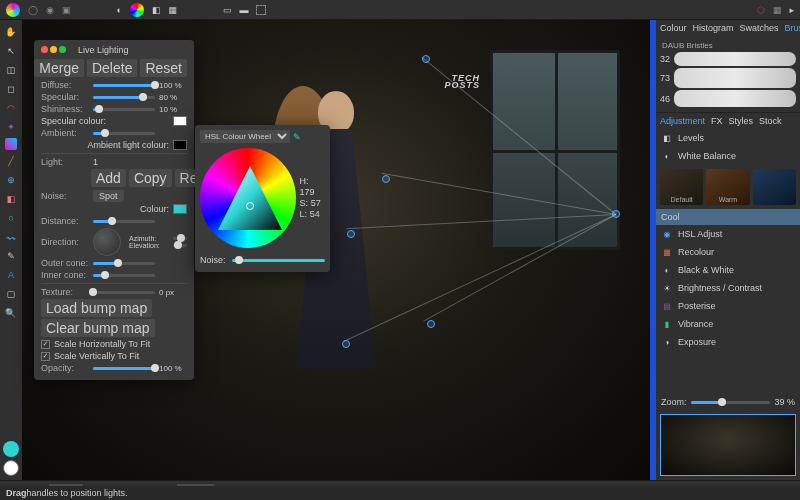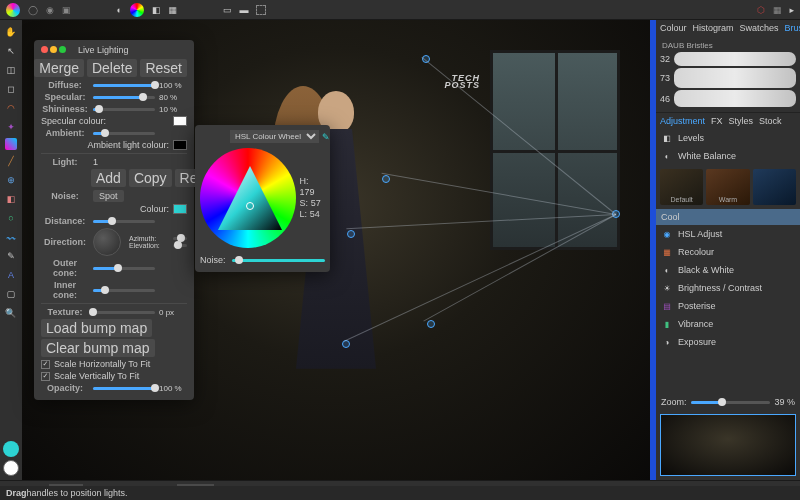--- a/index.html
+++ b/index.html
@@ -33,32 +33,32 @@
 .preset{flex:1;height:36px;border-radius:2px;background:linear-gradient(145deg,#3a3020,#1a1812);font-size:7px;display:flex;align-items:flex-end;justify-content:center;padding-bottom:2px;color:#aaa;}
 .nav{padding:4px;}
 .navthumb{height:62px;background:radial-gradient(ellipse at 50% 40%,#3a3528,#0a0908);border:1px solid #4aa8ff;position:relative;}
 .zoom{display:flex;align-items:center;gap:4px;padding:3px 5px;font-size:8px;}
 .panel{position:absolute;left:34px;top:40px;width:160px;background:#3a3a3a;border-radius:4px;box-shadow:0 4px 20px rgba(0,0,0,.5);padding:5px 7px;font-size:8px;}
 .panel .titlebar{display:flex;align-items:center;gap:4px;margin-bottom:4px;}
 .dots span{width:7px;height:7px;border-radius:50%;display:inline-block;margin-right:2px;}
 .panel .btns{display:flex;gap:3px;justify-content:flex-end;margin-bottom:3px;}
 .panel .btns button,.panel button{background:#4a4a4a;border:none;color:#ccc;font-size:14px;padding:1px 5px;border-radius:2px;cursor:pointer;}
 .row{display:flex;align-items:center;gap:4px;margin:2px 0;}
-.row label{width:48px;text-align:center;color:#aaa;font-weight:bold;}
+.row label{width:48px;text-align:left;color:#aaa;}
 .sld{flex:1;height:3px;background:#555;position:relative;border-radius:2px;}
 .sld .fill{position:absolute;height:100%;background:#4aa8ff;border-radius:2px;}
 .sld .knob{position:absolute;width:8px;height:8px;background:#ddd;border-radius:50%;top:-3px;transform:translateX(-50%);}
 .val{width:28px;font-size:8px;color:#ccc;}
 .swatch{width:14px;height:10px;border:1px solid #666;}
 .sep{height:1px;background:#4a4a4a;margin:3px 0;}
 .dirknob{width:28px;height:28px;border-radius:50%;background:radial-gradient(circle at 35% 35%,#5a5a5a,#2a2a2a);border:1px solid #555;}
 .chk{display:flex;align-items:center;gap:4px;margin:2px 0;font-size:8px;}
 .chk .box{width:9px;height:9px;border:1px solid #777;display:flex;align-items:center;justify-content:center;font-size:7px;}
 .colorpop{position:absolute;left:195px;top:125px;width:135px;background:#3a3a3a;border-radius:4px;box-shadow:0 4px 20px rgba(0,0,0,.6);padding:5px;font-size:8px;}
-.colorpop select{width:90px;background:#4a4a4a;border:none;color:#ccc;font-size:8px;padding:1px;margin-left:30px;}
+.colorpop select{width:90px;background:#4a4a4a;border:none;color:#ccc;font-size:8px;padding:1px;}
 .wheel{width:100px;height:100px;margin:5px auto;border-radius:50%;background:conic-gradient(red,#ff8000,yellow,#80ff00,lime,#00ff80,cyan,#0080ff,blue,#8000ff,magenta,#ff0080,red);position:relative;}
 .wheel .tri{position:absolute;left:18px;top:18px;width:64px;height:64px;clip-path:polygon(50% 0,100% 100%,0 100%);background:linear-gradient(135deg,#fff,#2dd4d4 50%,#000);}
 .wheel .pick{position:absolute;width:8px;height:8px;border:1px solid #fff;border-radius:50%;left:46px;top:54px;}
 .hsl{font-size:7px;line-height:1.2;color:#aaa;}
 .footer{position:absolute;bottom:0;left:0;right:0;height:14px;background:#282828;display:flex;align-items:center;padding:0 6px;font-size:8px;color:#888;}
 .bottombar{height:18px;background:#303030;display:flex;align-items:center;gap:8px;padding:0 8px;border-top:1px solid #1a1a1a;font-size:8px;}
 .watermark{position:absolute;right:170px;top:55px;font-size:28px;font-weight:800;color:rgba(240,240,235,.6);line-height:.8;font-style:italic;letter-spacing:1px;text-align:right;pointer-events:none;}
 </style>
 </head>
 <body>

